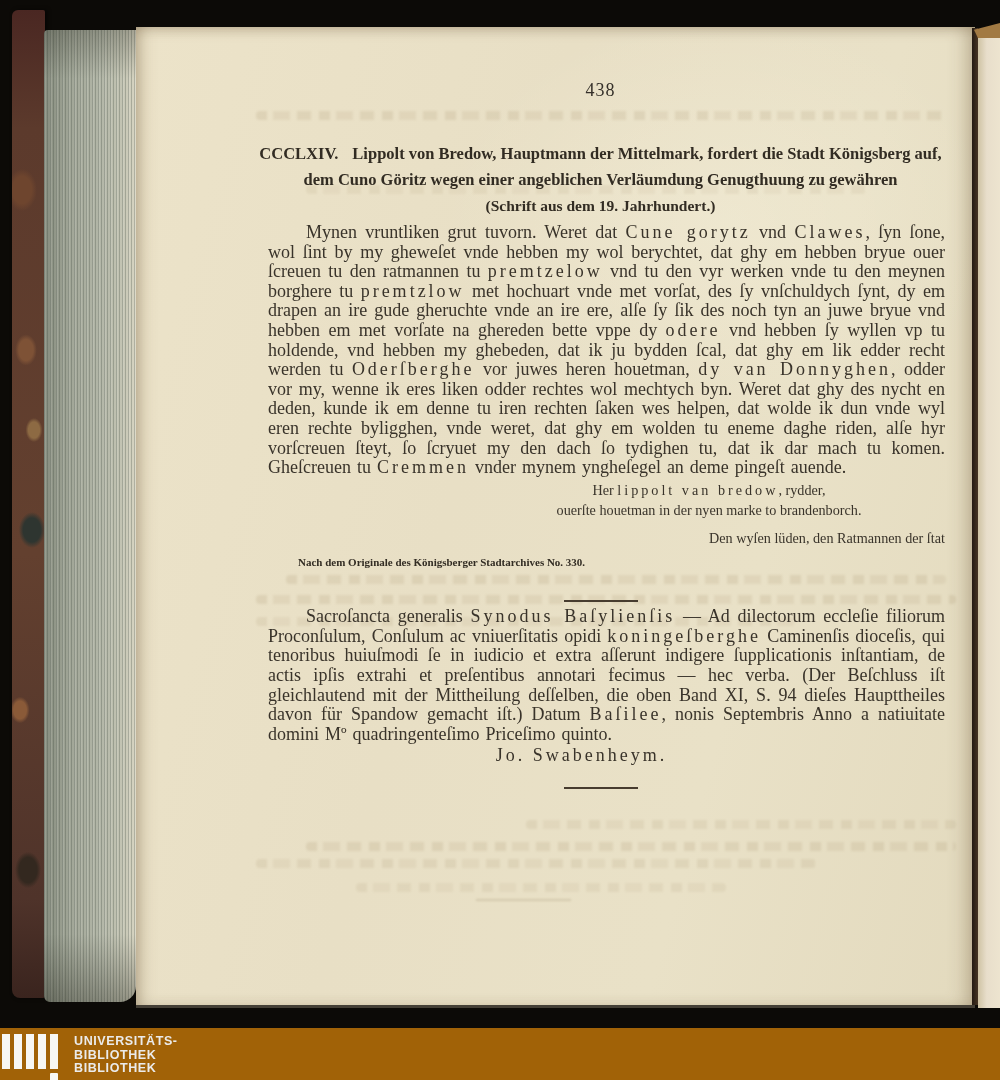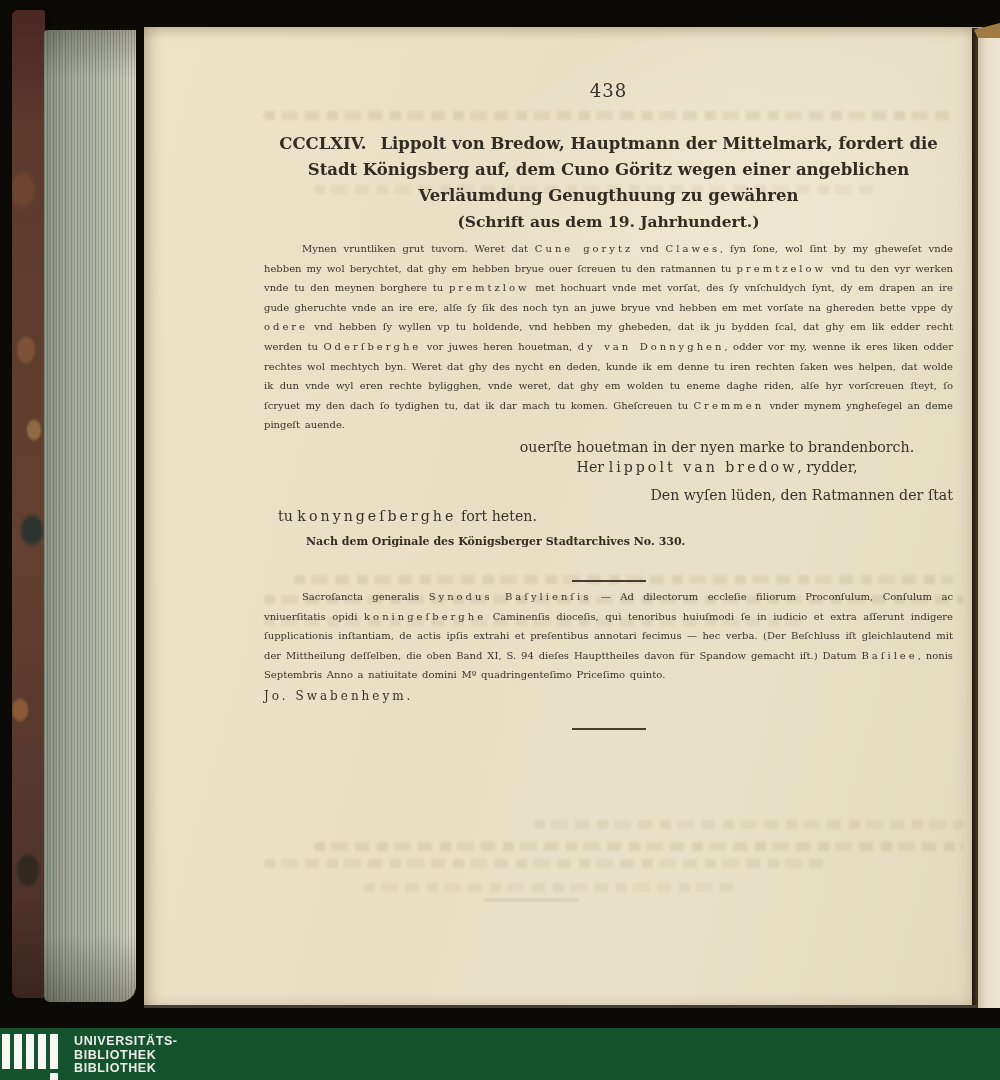--- a/index.html
+++ b/index.html
@@ -25,74 +25,75 @@
   .fore-edge{
     position:absolute;left:44px;top:30px;width:92px;height:972px;
     background:
       linear-gradient(180deg, rgba(40,40,30,.28), rgba(0,0,0,0) 5%, rgba(0,0,0,0) 93%, rgba(40,40,30,.35)),
       repeating-linear-gradient(90deg, rgba(60,70,60,.28) 0 1px, rgba(0,0,0,0) 1px 3px),
       repeating-linear-gradient(90deg, rgba(255,255,250,.12) 0 2px, rgba(0,0,0,0) 2px 6px),
       linear-gradient(90deg,#878d7f 0,#a2a798 30%,#b2b6a7 60%,#c3c4b3 85%,#d8d5c2 100%);
     border-radius:4px 0 16px 6px;
   }
   .page{
-    position:absolute;left:144px;top:27px;width:839px;height:978px;
+    position:absolute;left:136px;top:27px;width:839px;height:978px;
     background:
       radial-gradient(400px 300px at 70% 20%, rgba(255,252,235,.25), rgba(0,0,0,0) 70%),
       linear-gradient(105deg,#ece3c9,#e8dfc5 40%,#e9e1c7 70%,#e3dabe);
     box-shadow:
       inset 12px 0 16px -9px rgba(120,100,70,.5),
       inset -16px 0 20px -10px rgba(110,90,60,.45),
       inset 0 10px 14px -9px rgba(120,100,70,.35),
       0 3px 0 rgba(235,225,195,.25);
+    font-family: Liberation Serif, serif;
   }
   .gutter{
     position:absolute;left:972px;top:28px;width:6px;height:977px;
     background:linear-gradient(90deg,#241a12,#463423);
   }
   .facing{
     position:absolute;left:978px;top:30px;width:22px;height:978px;
     background:linear-gradient(90deg,#cfc3a4,#e8decb 40%,#ede4cf);
   }
   .corner{
     position:absolute;left:974px;top:23px;width:26px;height:15px;
     background:#a27a43;
     clip-path:polygon(0 45%,100% 0,100% 100%,15% 100%);
   }
   
   .content{position:relative;margin:0 30px 0 120px;color:#39332a;}
   .pagenum{margin:0;padding-top:53px;text-align:center;font-size:18px;letter-spacing:1px;color:#35302a;}
   .frak{font-weight:bold;color:#322c23;}
-  .heading{margin-top:30px;font-size:16.5px;line-height:26px;text-align:center;}
+  .heading{margin-top:40px;font-size:16.5px;line-height:26px;text-align:center;}
   .heading .secnum{margin-right:14px;}
   .heading-sub{font-size:15.5px;line-height:26px;text-align:center;}
   .heading.h2{margin-top:46px;text-align:justify;text-align-last:justify;}
-  .body-par{margin:4px 0 0 0;font-size:10px;line-height:19.6px;text-align:justify;text-indent:38px;word-spacing:1.5px;}
+  .body-par{margin:4px 0 0 12px;font-size:18px;line-height:19.6px;text-align:justify;text-indent:38px;word-spacing:1.5px;}
   .sp{letter-spacing:3px;}
   .sig-block{margin:2px 6px 0 auto;width:460px;text-align:center;font-size:14.2px;line-height:20.5px;}
   .addr{margin-top:7px;font-size:14.2px;line-height:21.5px;}
   .addr .l1{padding-left:38px;text-align:right;}
   .addr .l2{padding-left:14px;}
   .note{margin-top:7px;padding-left:42px;font-size:11px;}
   .rule{width:74px;height:2px;background:#473c2f;margin:32px auto 0 auto;}
   .rule.r2{margin-top:22px;}
   .latin{margin-top:5px;}
-  .sig2{margin-top:1px;padding-right:38px;text-align:left;font-size:12px;line-height:20px;}
+  .sig2{margin-top:1px;padding-right:38px;text-align:center;font-size:18px;line-height:20px;}
   
   .bleed{
     position:absolute;height:9px;border-radius:4px;opacity:.5;
     background:repeating-linear-gradient(90deg,
       rgba(150,126,88,.30) 0 11px, rgba(0,0,0,0) 11px 17px,
       rgba(150,126,88,.22) 17px 34px, rgba(0,0,0,0) 34px 41px,
       rgba(150,126,88,.28) 41px 55px, rgba(0,0,0,0) 55px 63px);
     filter:blur(1.1px);
   }
   .bleed.rulish{height:2px;background:rgba(130,108,75,.4);border-radius:0;}
   
-  .footer{position:absolute;left:0;top:1028px;width:1000px;height:52px;background:#14532d;}
+  .footer{position:absolute;left:0;top:1028px;width:1000px;height:52px;background:#a16207;}
   .logo{position:absolute;left:2px;top:6px;width:66px;height:46px;}
   .logo .bar{position:absolute;top:0;width:8px;height:35px;background:#f7f7f4;}
   .logo .dot{position:absolute;left:48px;top:39px;width:8px;height:8px;background:#f7f7f4;border-radius:1px;}
   .libname{position:absolute;left:74px;top:7px;font-family:"Liberation Sans",sans-serif;
     font-weight:bold;font-size:12.5px;line-height:13.5px;letter-spacing:.6px;color:#ebebeb;}
 </style>
 </head>
 <body>
 
 <div>
@@ -118,27 +119,26 @@
       <div class="pagenum">438</div>
 
       <div class="heading frak">
         <span class="secnum">CCCLXIV.</span><span>Lippolt von Bredow, Hauptmann der Mittelmark, fordert die Stadt Königsberg auf, dem Cuno Göritz wegen einer angeblichen Verläumdung Genugthuung zu gewähren</span>
       </div>
       <div class="heading-sub frak">(Schrift aus dem 19. Jahrhundert.)</div>
 
       <p class="body-par"><span>Mynen vruntliken grut tuvorn.  Weret dat </span><span class="sp">Cune gorytz</span><span> vnd </span><span class="sp">Clawes</span><span>, ſyn ſone, wol ſint by my gheweſet vnde hebben my wol berychtet, dat ghy em hebben bryue ouer ſcreuen tu den ratmannen tu </span><span class="sp">premtzelow</span><span> vnd tu den vyr werken vnde tu den meynen borghere tu </span><span class="sp">premtzlow</span><span> met hochuart vnde met vorſat, des ſy vnſchuldych ſynt, dy em drapen an ire gude gheruchte vnde an ire ere, alſe ſy ſik des noch tyn an juwe bryue vnd hebben em met vorſate na ghereden bette vppe dy </span><span class="sp">odere</span><span> vnd hebben ſy wyllen vp tu holdende, vnd hebben my ghebeden, dat ik ju bydden ſcal, dat ghy em lik edder recht werden tu </span><span class="sp">Oderſberghe</span><span> vor juwes heren houetman, </span><span class="sp">dy van Donnyghen</span><span>, odder vor my, wenne ik eres liken odder rechtes wol mechtych byn.  Weret dat ghy des nycht en deden, kunde ik em denne tu iren rechten ſaken wes helpen, dat wolde ik dun vnde wyl eren rechte byligghen, vnde weret, dat ghy em wolden tu eneme daghe riden, alſe hyr vorſcreuen ſteyt, ſo ſcryuet my den dach ſo tydighen tu, dat ik dar mach tu komen.  Gheſcreuen tu </span><span class="sp">Cremmen</span><span> vnder mynem yngheſegel an deme pingeſt auende.</span></p>
 
       <div class="sig-block">
+        <div><span>Her </span><span class="sp">lippolt van bredow</span><span>, rydder,</span></div>
         <div><span>ouerſte houetman in der nyen marke to brandenborch.</span></div>
-        <div><span>Her </span><span class="sp">lippolt van bredow</span><span>, rydder,</span></div>
       </div>
 
       <div class="addr">
         <div class="l1"><span>Den wyſen lüden, den Ratmannen der ſtat</span></div>
-        <div class="l2"><span>tu </span><span class="sp">konyngeſberghe</span><span> fort heten.</span></div>
       </div>
 
       <div class="note frak">Nach dem Originale des Königsberger Stadtarchives No. 330.</div>
 
       <div class="rule"></div>
 
 
       <p class="body-par latin"><span>Sacroſancta generalis </span><span class="sp">Synodus Baſylienſis</span><span> — Ad dilectorum eccleſie filiorum Proconſulum, Conſulum ac vniuerſitatis opidi </span><span class="sp">koningeſberghe</span><span> Caminenſis dioceſis, qui tenoribus huiuſmodi ſe in iudicio et extra aſſerunt indigere ſupplicationis inſtantiam, de actis ipſis extrahi et preſentibus annotari fecimus — hec verba.  (Der Beſchluss iſt gleichlautend mit der Mittheilung deſſelben, die oben Band XI, S. 94 dieſes Haupttheiles davon für Spandow gemacht iſt.)  Datum </span><span class="sp">Baſilee</span><span>, nonis Septembris Anno a natiuitate domini Mº quadringenteſimo Priceſimo quinto.</span></p>
 
       <div class="sig2"><span class="sp">Jo. Swabenheym.</span></div>

